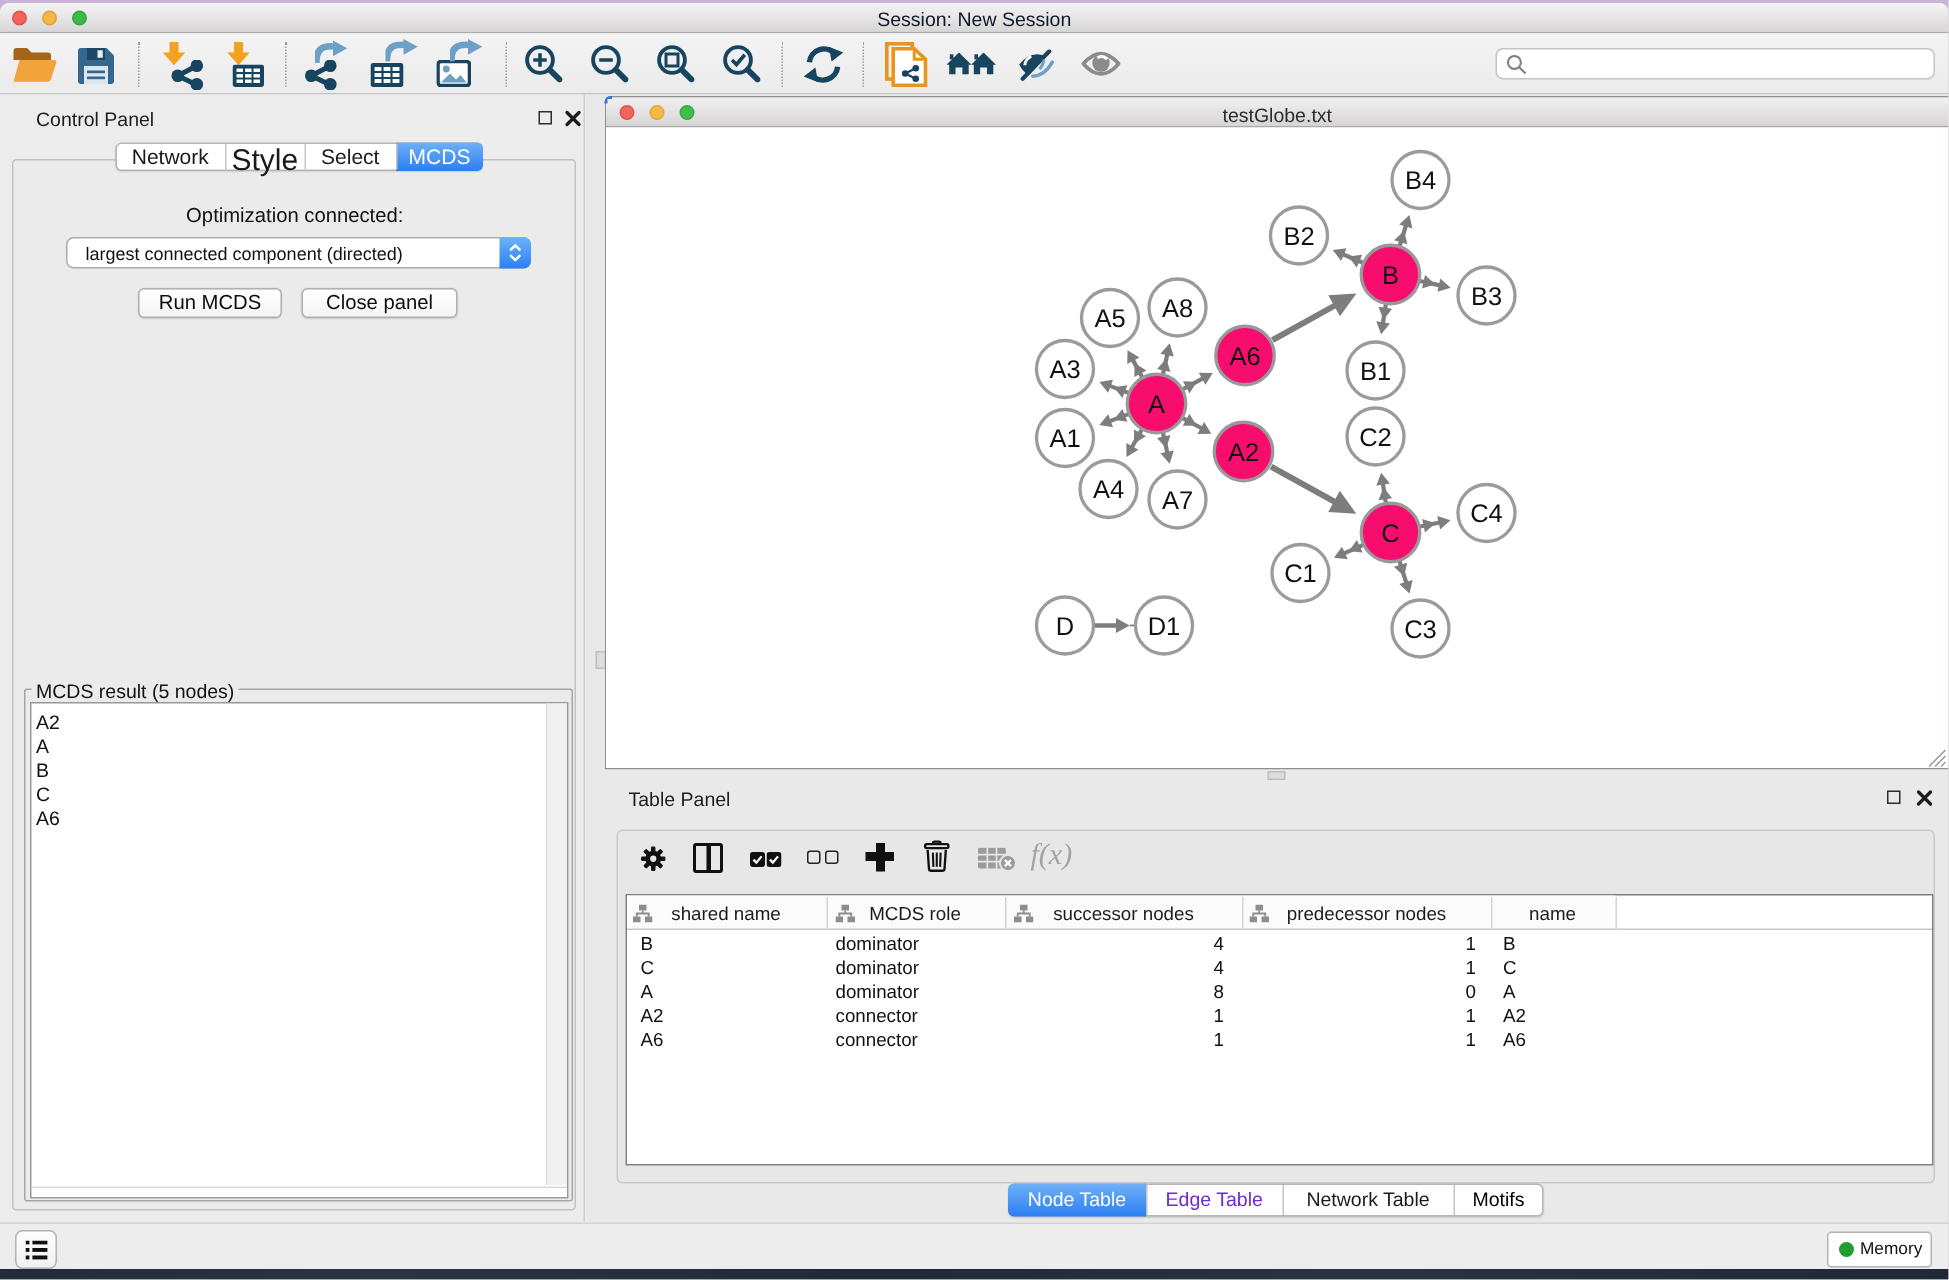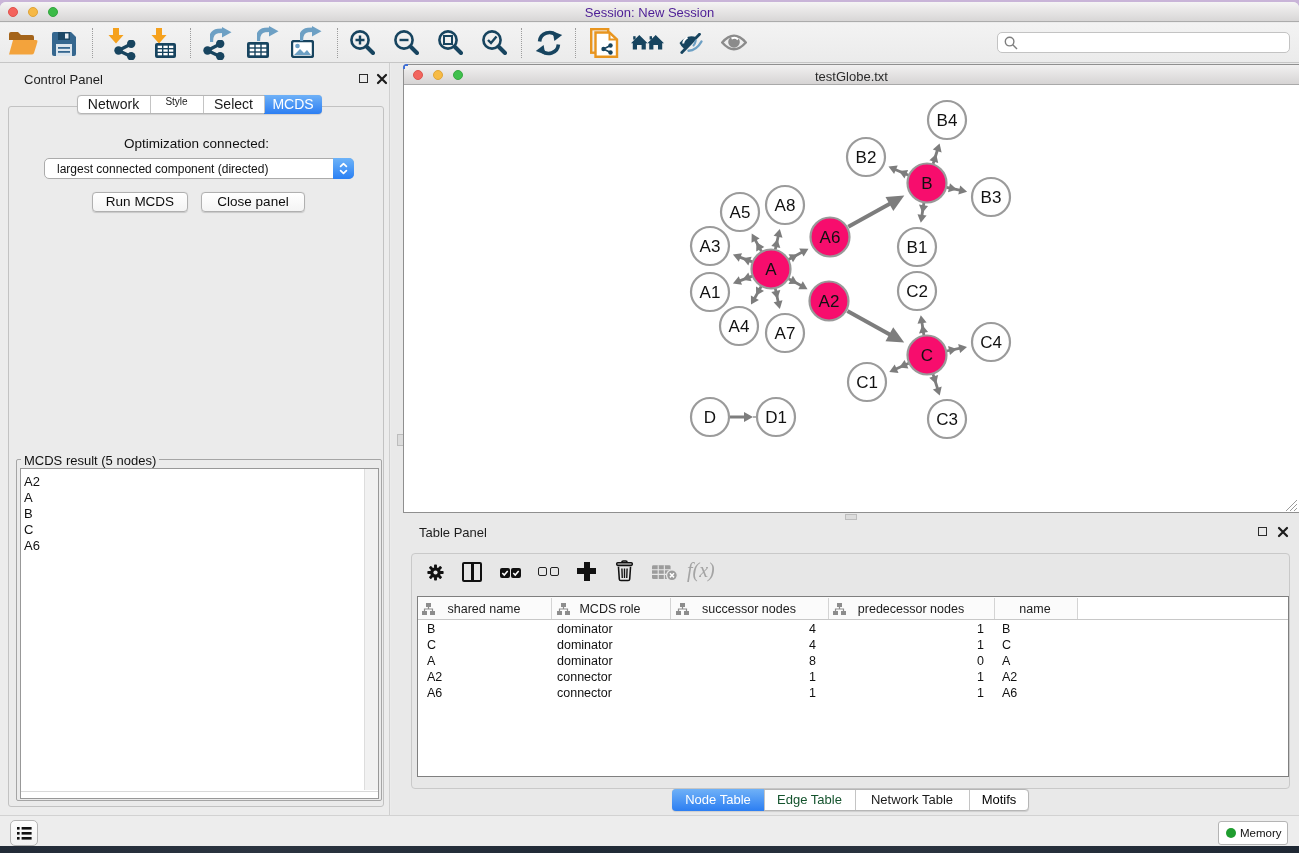--- a/index.html
+++ b/index.html
@@ -6,21 +6,21 @@
 .a{position:absolute;}
 .txt{position:absolute;white-space:nowrap;}
 </style></head><body>
 <div class="a" id="app" style="left:0;top:2px;width:1299px;height:844px;background:#ececec;border-radius:6px 6px 0 0;overflow:hidden;"></div>
 <div class="a" style="left:0;top:846px;width:1299px;height:7px;background:linear-gradient(90deg,#222b37,#2b3440 20%,#202a36 45%,#2a333f 70%,#1f2834);"></div>
 
 <div class="a" style="left:0;top:2px;width:1299px;height:20px;background:linear-gradient(#f5f4f4,#d8d6d6);border-bottom:1px solid #acacac;border-radius:6px 6px 0 0;"></div>
 <div class="a" style="left:8px;top:7px;width:10px;height:10px;border-radius:50%;background:#f4635d;border:1px solid #e0524c;"></div>
 <div class="a" style="left:28px;top:7px;width:10px;height:10px;border-radius:50%;background:#f6b845;border:1px solid #dfa338;"></div>
 <div class="a" style="left:48px;top:7px;width:10px;height:10px;border-radius:50%;background:#3cbb48;border:1px solid #34a53f;"></div>
-<div class="txt" style="left:0;top:5px;width:1299px;text-align:center;font-size:13px;color:#4c1d95;">Session: New Session</div>
+<div class="txt" style="left:0;top:5px;width:1299px;text-align:center;font-size:13px;color:#0f172a;">Session: New Session</div>
 
 <div class="a" style="left:0;top:23px;width:1299px;height:40px;background:linear-gradient(#f3f3f3,#ebebeb);border-bottom:1px solid #c6c6c6;"></div>
 <div class="a" style="left:92px;top:28px;width:1px;height:30px;border-left:1px dotted #9d9d9d;"></div>
 <div class="a" style="left:190px;top:28px;width:1px;height:30px;border-left:1px dotted #9d9d9d;"></div>
 <div class="a" style="left:337px;top:28px;width:1px;height:30px;border-left:1px dotted #9d9d9d;"></div>
 <div class="a" style="left:521px;top:28px;width:1px;height:30px;border-left:1px dotted #9d9d9d;"></div>
 <div class="a" style="left:575px;top:28px;width:1px;height:30px;border-left:1px dotted #9d9d9d;"></div>
 
 <svg class="a" style="left:8px;top:31px" width="30" height="25" viewBox="0 0 30 25">
 <path d="M1 23 L1 3 Q1 1 3 1 L10 1 L13 4 L24 4 Q26 4 26 6 L26 9 L1 9 Z" fill="#a4641a"></path>
@@ -177,21 +177,21 @@
 <div class="a" style="left:0;top:63px;width:390px;height:752px;background:#ececec;border-right:1px solid #cfcfcf;"></div>
 <div class="txt" style="left:24px;top:72px;font-size:13px;color:#1d1d1d;">Control Panel</div>
 <div class="a" style="left:359px;top:74px;width:9px;height:9px;border:1.6px solid #2c2c2c;"></div>
 <svg class="a" style="left:376px;top:73px" width="12" height="12" viewBox="0 0 12 12">
 <path d="M2 2 L10 10 M10 2 L2 10" stroke="#1c1c1c" stroke-width="2.2" stroke-linecap="round"></path>
 </svg>
 <div class="a" style="left:8px;top:106px;width:376px;height:701px;border:1px solid #c2c2c2;border-radius:3px;background:#ebebeb;"></div>
 <div class="a" style="left:77px;top:95px;width:245px;height:19px;background:#fff;border:1px solid #b6b6b6;border-radius:4px;box-shadow:0 0.5px 1px rgba(0,0,0,0.12);"></div>
 <div class="txt" style="left:77px;top:96px;width:73px;text-align:center;font-size:14px;color:#1a1a1a;">Network</div>
 <div class="a" style="left:150px;top:96px;width:1px;height:17px;background:#c4c4c4;"></div>
-<div class="txt" style="left:150px;top:96px;width:53px;text-align:center;font-size:10px;color:#1a1a1a;">Style</div>
+<div class="txt" style="left:150px;top:96px;width:53px;text-align:center;font-size:20px;color:#1a1a1a;">Style</div>
 <div class="a" style="left:203px;top:96px;width:1px;height:17px;background:#c4c4c4;"></div>
 <div class="txt" style="left:203px;top:96px;width:61px;text-align:center;font-size:14px;color:#1a1a1a;">Select</div>
 <div class="a" style="left:264px;top:95px;width:58px;height:19px;background:linear-gradient(#6fb1f7,#2c7ef2);border-radius:0 4px 4px 0;"></div>
 <div class="a" style="left:264px;top:96px;width:1px;height:17px;background:#c4c4c4;"></div>
 <div class="txt" style="left:264px;top:96px;width:58px;text-align:center;font-size:14px;color:#fff;">MCDS</div>
 
 <div class="txt" style="left:8px;top:136px;width:377px;text-align:center;font-size:13.5px;color:#111;">Optimization connected:</div>
 <div class="a" style="left:44px;top:158px;width:310px;height:21px;background:#fff;border:1px solid #ababab;border-radius:5px;"></div>
 <div class="txt" style="left:57px;top:162px;font-size:12px;color:#111;">largest connected component (directed)</div>
 <div class="a" style="left:333px;top:158px;width:21px;height:21px;background:linear-gradient(#6db3f8,#2a80f4);border-radius:0 5px 5px 0;"></div>
@@ -438,21 +438,21 @@
 <div class="txt" style="left:1002px;top:670px;font-size:12.5px;color:#111;">A2</div>
 <div class="txt" style="left:427px;top:686px;font-size:12.5px;color:#111;">A6</div>
 <div class="txt" style="left:557px;top:686px;font-size:12.5px;color:#111;">connector</div>
 <div class="txt" style="left:746px;top:686px;width:70px;text-align:right;font-size:12.5px;color:#111;">1</div>
 <div class="txt" style="left:914px;top:686px;width:70px;text-align:right;font-size:12.5px;color:#111;">1</div>
 <div class="txt" style="left:1002px;top:686px;font-size:12.5px;color:#111;">A6</div>
 <div class="a" style="left:672px;top:789px;width:357px;height:22px;background:#fff;border:1px solid #b6b6b6;border-radius:4px;box-shadow:0 0.5px 1px rgba(0,0,0,0.12);"></div>
 <div class="a" style="left:672px;top:789px;width:92px;height:22px;background:linear-gradient(#6fb1f7,#2c7ef2);border-radius:4px 0 0 4px;"></div>
 <div class="txt" style="left:672px;top:792px;width:92px;text-align:center;font-size:13px;color:#fff;">Node Table</div>
 <div class="a" style="left:764px;top:790px;width:1px;height:20px;background:#c4c4c4;"></div>
-<div class="txt" style="left:764px;top:792px;width:91px;text-align:center;font-size:13px;color:#14532d;">Edge Table</div>
+<div class="txt" style="left:764px;top:792px;width:91px;text-align:center;font-size:13px;color:#6d28d9;">Edge Table</div>
 <div class="a" style="left:855px;top:790px;width:1px;height:20px;background:#c4c4c4;"></div>
 <div class="txt" style="left:855px;top:792px;width:114px;text-align:center;font-size:13px;color:#1a1a1a;">Network Table</div>
 <div class="a" style="left:969px;top:790px;width:1px;height:20px;background:#c4c4c4;"></div>
 <div class="txt" style="left:969px;top:792px;width:60px;text-align:center;font-size:13px;color:#000000;">Motifs</div>
 
 <div class="a" style="left:0;top:815px;width:1299px;height:31px;background:#ededed;border-top:1px solid #d2d2d2;"></div>
 <div class="a" style="left:10px;top:820px;width:28px;height:26px;background:linear-gradient(#fdfdfd,#f1f1f1);border:1px solid #b4b4b4;border-radius:5px;"></div>
 <svg class="a" style="left:17px;top:827px" width="15" height="13" viewBox="0 0 15 13">
 <g fill="#111">
       <rect x="0" y="0" width="2.6" height="2.6"></rect>

